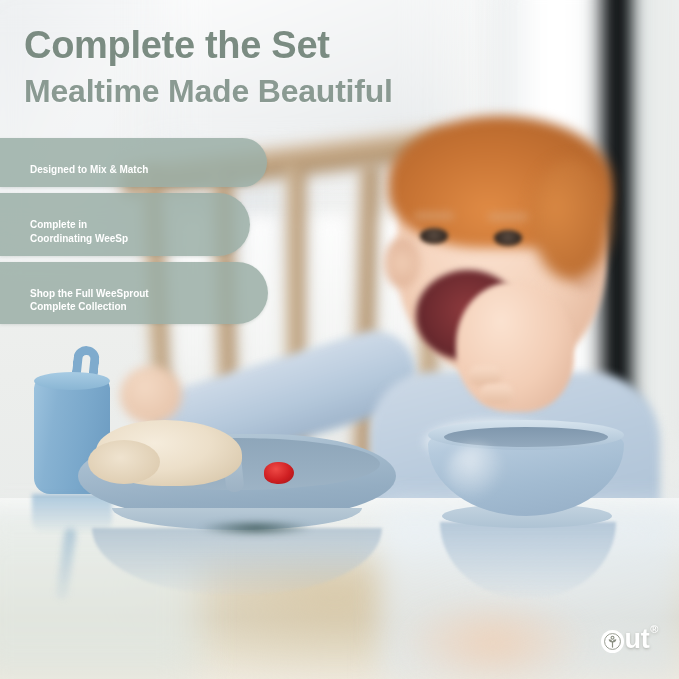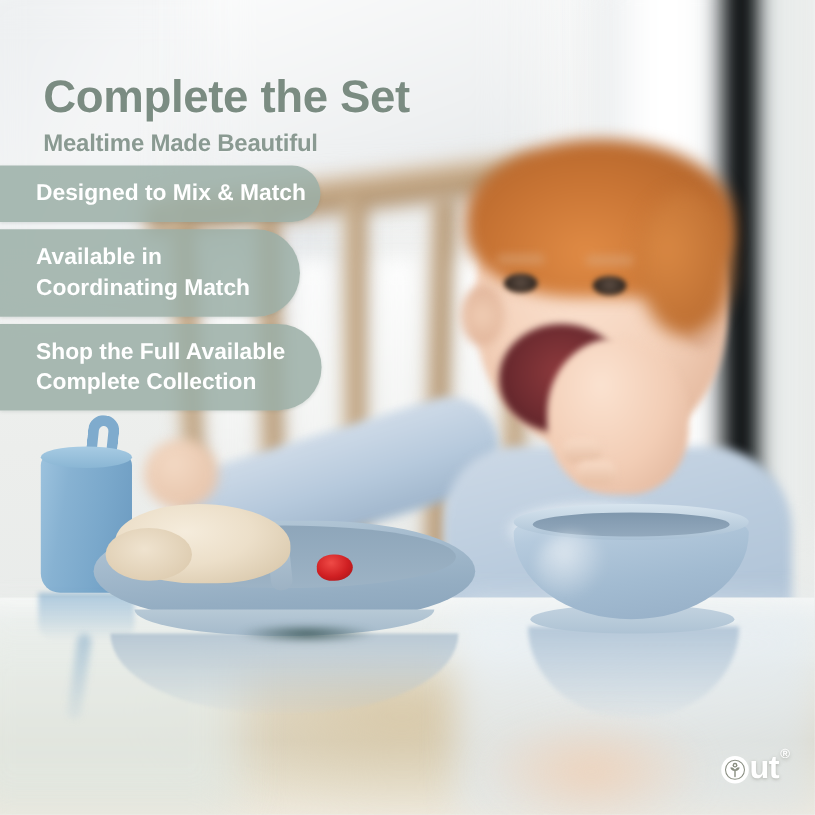--- a/index.html
+++ b/index.html
@@ -294,41 +294,41 @@
     border-radius:50%;
   }
   .bowl .refl {
     position:absolute; left:20px; top:104px; width:176px; height:76px;
     background:linear-gradient(180deg,rgba(168,190,210,.8),rgba(205,218,229,.12));
     border-radius:0 0 48% 48% / 0 0 100% 100%; filter:blur(1.8px);
   }
   .softer { filter:blur(5px); }
 
   
-  .headings { position:absolute; left:36px; top:24px; width:560px;margin-top:36px; }
+  .headings { position:absolute; left:24px; top:24px; width:560px; }
   .h1 {
     font-size:38px; font-weight:700; letter-spacing:-.3px;
     color:#7b8c82; line-height:1.12;
     text-shadow:0 1px 2px rgba(255,255,255,.55);
   }
   .h2 {
     margin-top:6px;
-    font-size:20px; font-weight:700; letter-spacing:-.2px;
+    font-size:32px; font-weight:700; letter-spacing:-.2px;
     color:#8a9a92; line-height:1.15;
     text-shadow:0 1px 2px rgba(255,255,255,.5);
   }
 
   .pills { position:absolute; left:0; top:138px; width:300px; }
   .pill {
     position:relative;
     background:rgba(155,175,167,.86);
     border-radius:0 30px 30px 0;
     color:#ffffff;
-    font-size:19px; font-weight:600; line-height:1.33;
-    padding:11px 30px 11px 30px;
+    font-size:10px; font-weight:600; line-height:1.33;
+    padding:25px 30px 11px 30px;
     margin-bottom:6px;
     display:inline-block;
     box-shadow:0 1px 3px rgba(90,110,102,.18);
   }
   .pill.w1 { width:267px; border-radius:0 34px 34px 0; }
   .pill.w2 { width:250px; border-radius:0 40px 40px 0; }
   .pill.w3 { width:268px; border-radius:0 42px 42px 0; }
   .pill .line { display:block; white-space:nowrap; }
 
   
@@ -437,25 +437,25 @@
   <div class="headings">
     <div class="h1">Complete the Set</div>
     <div class="h2">Mealtime Made Beautiful</div>
   </div>
 
   <div class="pills">
     <div class="pill w1">
       <span class="line">Designed to Mix &amp; Match</span>
     </div>
     <div class="pill w2">
-      <span class="line">Available in</span>
-      <span class="line">Coordinating Match</span>
+      <span class="line">Complete in</span>
+      <span class="line">Coordinating WeeSp</span>
     </div>
     <div class="pill w3">
-      <span class="line">Shop the Full Available</span>
+      <span class="line">Shop the Full WeeSprout</span>
       <span class="line">Complete Collection</span>
     </div>
   </div>
 
   <div class="logo">
     <span class="mark">
       <svg width="19" height="19" viewBox="0 0 24 24" aria-hidden="true">
         <circle cx="12" cy="12" r="11" fill="#ffffff"></circle>
         <circle cx="12" cy="12" r="10" fill="none" stroke="#8a8f82" stroke-width="1.1"></circle>
         <path d="M12 19 V12" stroke="#8a8f82" stroke-width="1.5" stroke-linecap="round" fill="none"></path>

